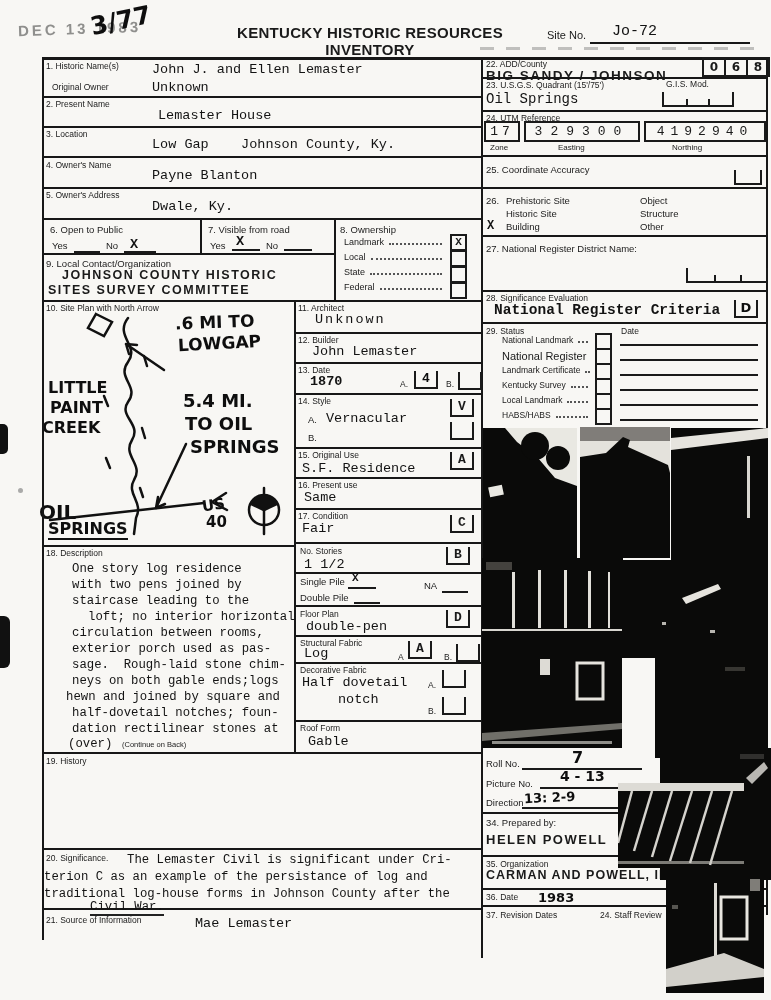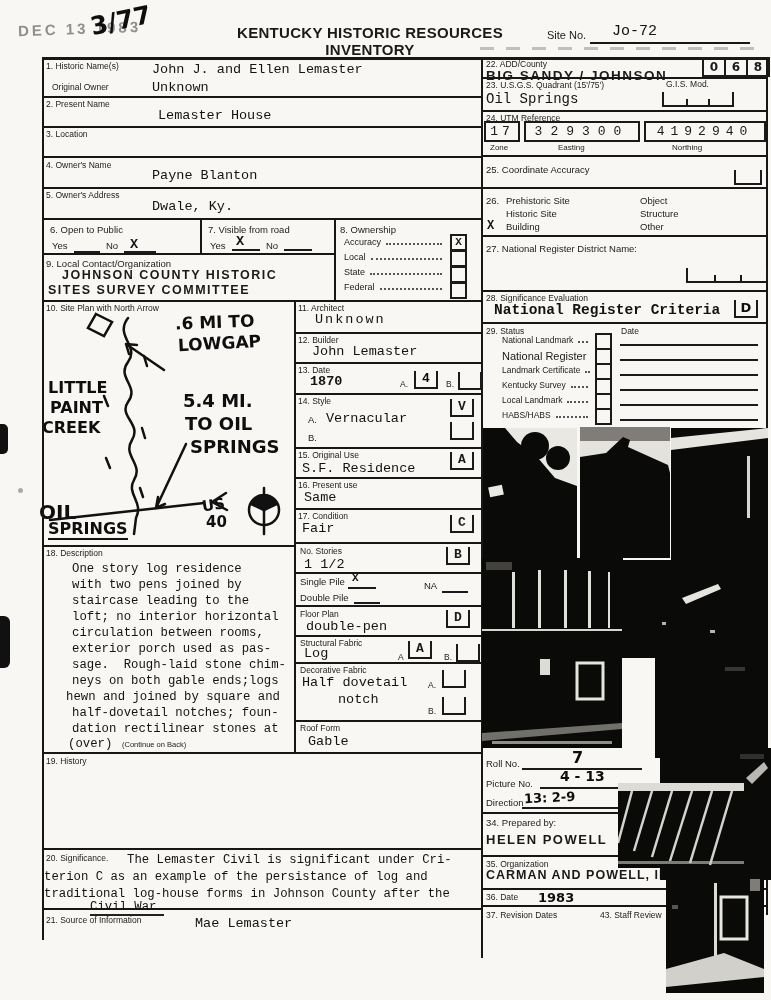--- a/index.html
+++ b/index.html
@@ -96,20 +96,21 @@
 
   <div class="lbl" style="left:46px;top:61px;">1. Historic Name(s)</div>
   <div class="typed" style="left:152px;top:62px;">John J. and Ellen Lemaster</div>
   <div class="lbl" style="left:52px;top:82px;">Original Owner</div>
   <div class="typed" style="left:152px;top:80px;">Unknown</div>
 
   <div class="lbl" style="left:46px;top:99px;">2. Present Name</div>
   <div class="typed" style="left:158px;top:108px;">Lemaster House</div>
 
   <div class="lbl" style="left:46px;top:129px;">3. Location</div>
+  <div class="typed" style="left:152px;top:137px;">Low Gap    Johnson County, Ky.</div>
 
   <div class="lbl" style="left:46px;top:160px;">4. Owner's Name</div>
   <div class="typed" style="left:152px;top:168px;">Payne Blanton</div>
 
   <div class="lbl" style="left:46px;top:190px;">5. Owner's Address</div>
   <div class="typed" style="left:152px;top:199px;">Dwale, Ky.</div>
 
   <div class="lbl2" style="left:50px;top:224px;">6. Open to Public</div>
   <div class="lbl2" style="left:52px;top:240px;">Yes</div>
   <div class="blank" style="left:74px;top:251px;width:26px;"></div>
@@ -119,21 +120,21 @@
 
   <div class="lbl2" style="left:208px;top:224px;">7. Visible from road</div>
   <div class="lbl2" style="left:210px;top:240px;">Yes</div>
   <div class="typed" style="left:236px;top:234px;font-weight:bold;">X</div>
   <div class="blank" style="left:232px;top:249px;width:28px;"></div>
   <div class="lbl2" style="left:266px;top:240px;">No</div>
   <div class="blank" style="left:284px;top:249px;width:28px;"></div>
 
   <div class="lbl2" style="left:340px;top:224px;">8. Ownership</div>
   <div class="leader" style="left:344px;top:237px;width:102px;">
-    <span class="nm">Accuracy</span>
+    <span class="nm">Landmark</span>
       <span class="dots"></span>
   </div>
   <div class="ckbox" style="left:450px;top:234px;">X</div>
   <div class="leader" style="left:344px;top:252px;width:102px;">
     <span class="nm">Local</span>
       <span class="dots"></span>
   </div>
   <div class="ckbox" style="left:450px;top:250px;"></div>
   <div class="leader" style="left:344px;top:267px;width:102px;">
     <span class="nm">State</span>
@@ -172,21 +173,21 @@
   <div class="hand" style="left:190px;top:436px;font-size:18px;">SPRINGS</div>
   <div class="hand" style="left:39px;top:500px;font-size:20px;">OIL</div>
   <div class="hand" style="left:48px;top:519px;font-size:16px;border-bottom:2px solid #111;">SPRINGS</div>
   <div class="hand" style="left:202px;top:496px;font-size:15px;transform:rotate(-8deg);">US</div>
   <div class="hand" style="left:206px;top:513px;font-size:15px;">40</div>
 
   <div class="lbl" style="left:46px;top:548px;">18. Description</div>
   <div class="typed typedsm" style="left:72px;top:562px;">One story log residence</div>
   <div class="typed typedsm" style="left:72px;top:578px;">with two pens joined by</div>
   <div class="typed typedsm" style="left:72px;top:594px;">staircase leading to the</div>
-  <div class="typed typedsm" style="left:72px;top:610px;">loft; no interior horizontal</div>
+  <div class="typed typedsm" style="left:88px;top:610px;">loft; no interior horizontal</div>
   <div class="typed typedsm" style="left:72px;top:626px;">circulation between rooms,</div>
   <div class="typed typedsm" style="left:72px;top:642px;">exterior porch used as pas-</div>
   <div class="typed typedsm" style="left:72px;top:658px;">sage.  Rough-laid stone chim-</div>
   <div class="typed typedsm" style="left:72px;top:674px;">neys on both gable ends;logs</div>
   <div class="typed typedsm" style="left:66px;top:690px;">hewn and joined by square and</div>
   <div class="typed typedsm" style="left:72px;top:706px;">half-dovetail notches; foun-</div>
   <div class="typed typedsm" style="left:72px;top:722px;">dation rectilinear stones at</div>
   <div class="typed typedsm" style="left:68px;top:737px;">(over)</div>
   <div class="lbl" style="left:122px;top:740px;font-size:7.5px;">(Continue on Back)</div>
 
@@ -362,21 +363,21 @@
   <div class="lbl2" style="left:486px;top:817px;">34. Prepared by:</div>
   <div class="boldsans" style="left:486px;top:832px;font-size:13px;letter-spacing:1.5px;">HELEN POWELL</div>
 
   <div class="lbl" style="left:486px;top:859px;">35. Organization</div>
   <div class="boldsans" style="left:486px;top:868px;font-size:12.5px;letter-spacing:1px;">CARMAN AND POWELL, INC.</div>
 
   <div class="lbl" style="left:486px;top:892px;">36. Date</div>
   <div class="hand" style="left:538px;top:890px;font-size:13px;">1983</div>
 
   <div class="lbl" style="left:486px;top:910px;">37. Revision Dates</div>
-  <div class="lbl" style="left:600px;top:910px;">43. Staff Review</div>
+  <div class="lbl" style="left:600px;top:910px;">24. Staff Review</div>
 
   <div class="photo" style="left:483px;top:428px;width:94px;height:130px;">
     <svg width="94" height="130" viewBox="0 0 94 130">
       <polygon points="22,0 94,0 94,58 72,50 55,30 34,14" fill="#e9e8e2"></polygon>
       <circle cx="52" cy="18" r="14" fill="#0a0a09"></circle>
         <circle cx="75" cy="30" r="12" fill="#0a0a09"></circle>
       <rect x="6" y="58" width="14" height="10" fill="#e9e8e2" transform="rotate(-12 13 63)"></rect>
     </svg>
   </div>
   <div class="photo" style="left:580px;top:427px;width:90px;height:131px;">

